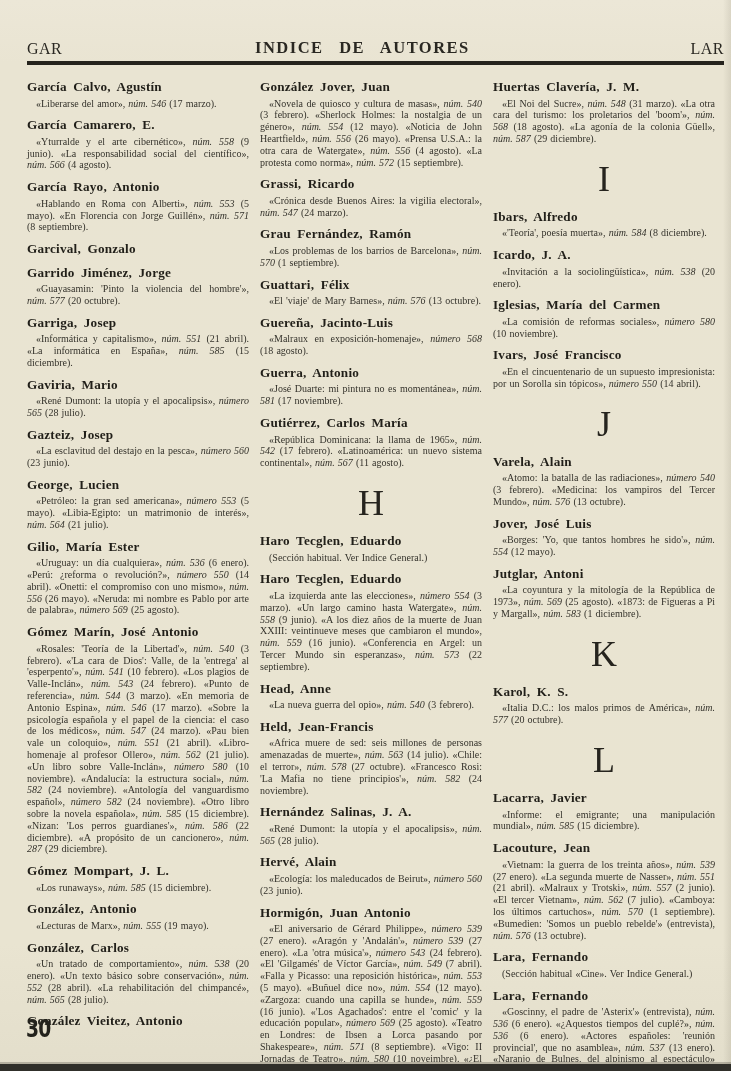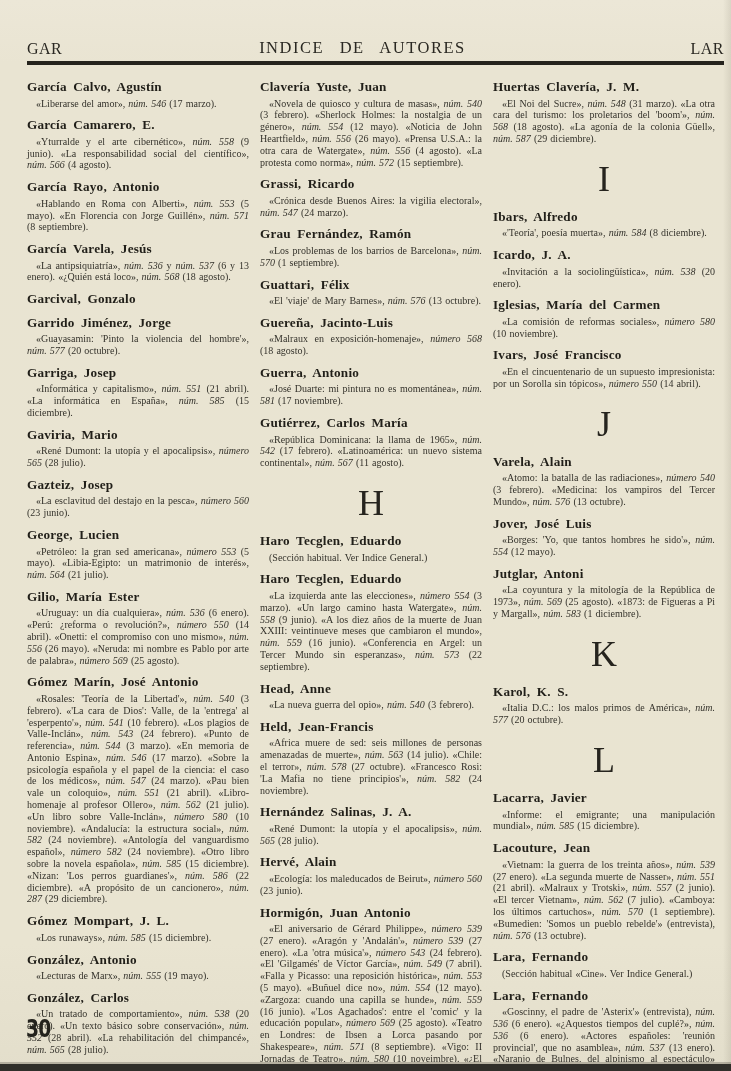--- a/index.html
+++ b/index.html
@@ -23,21 +23,21 @@
     justify-content:space-between;
     align-items:flex-end;
     margin: 38px 7px 0 27px;
     padding-bottom: 3px;
     border-bottom: 4px solid #25231d;
     font-size: 16px;
     color:#2a2822;
   }
   .hdr-side{ letter-spacing:.5px; }
   .hdr-center{
-    font-weight:400;
+    font-weight:700;
     font-size:16.5px;
     letter-spacing:1.5px;
     word-spacing:10px;
     transform: translateX(-14px);
   }
   .columns{
     display:flex;
     gap:11px;
     padding: 12px 0 0 27px;
   }
@@ -108,24 +108,20 @@
         </div>
         <div class="entry">
           <h3 class="name">García Camarero, E.</h3>
           <p class="arts">«Yturralde y el arte cibernético», <i>núm. 558</i> (9 junio). «La responsabilidad social del científico», <i>núm. 566</i> (4 agosto).</p>
         </div>
         <div class="entry">
           <h3 class="name">García Rayo, Antonio</h3>
           <p class="arts">«Hablando en Roma con Alberti», <i>núm. 553</i> (5 mayo). «En Florencia con Jorge Guillén», <i>núm. 571</i> (8 septiembre).</p>
         </div>
         <div class="entry">
-          <h3 class="name">García Varela, Jesús</h3>
-          <p class="arts">«La antipsiquiatría», <i>núm. 536</i> y <i>núm. 537</i> (6 y 13 enero). «¿Quién está loco», <i>núm. 568</i> (18 agosto).</p>
-        </div>
-        <div class="entry">
           <h3 class="name">Garcival, Gonzalo</h3>
         </div>
         <div class="entry">
           <h3 class="name">Garrido Jiménez, Jorge</h3>
           <p class="arts">«Guayasamin: 'Pinto la violencia del hombre'», <i>núm. 577</i> (20 octubre).</p>
         </div>
         <div class="entry">
           <h3 class="name">Garriga, Josep</h3>
           <p class="arts">«Informática y capitalismo», <i>núm. 551</i> (21 abril). «La informática en España», <i>núm. 585</i> (15 diciembre).</p>
         </div>
@@ -160,21 +156,21 @@
         <div class="entry">
           <h3 class="name">González, Carlos</h3>
           <p class="arts">«Un tratado de comportamiento», <i>núm. 538</i> (20 enero). «Un texto básico sobre conservación», <i>núm. 552</i> (28 abril). «La rehabilitación del chimpancé», <i>núm. 565</i> (28 julio).</p>
         </div>
         <div class="entry">
           <h3 class="name">González Vieitez, Antonio</h3>
         </div>
       </div>
       <div class="col">
         <div class="entry">
-          <h3 class="name">Clavería Yuste, Juan</h3>
+          <h3 class="name">González Jover, Juan</h3>
           <p class="arts">«Novela de quiosco y cultura de masas», <i>núm. 540</i> (3 febrero). «Sherlock Holmes: la nostalgia de un género», <i>núm. 554</i> (12 mayo). «Noticia de John Heartfield», <i>núm. 556</i> (26 mayo). «Prensa U.S.A.: la otra cara de Watergate», <i>núm. 556</i> (4 agosto). «La protesta como norma», <i>núm. 572</i> (15 septiembre).</p>
         </div>
         <div class="entry">
           <h3 class="name">Grassi, Ricardo</h3>
           <p class="arts">«Crónica desde Buenos Aires: la vigilia electoral», <i>núm. 547</i> (24 marzo).</p>
         </div>
         <div class="entry">
           <h3 class="name">Grau Fernández, Ramón</h3>
           <p class="arts">«Los problemas de los barrios de Barcelona», <i>núm. 570</i> (1 septiembre).</p>
         </div>

